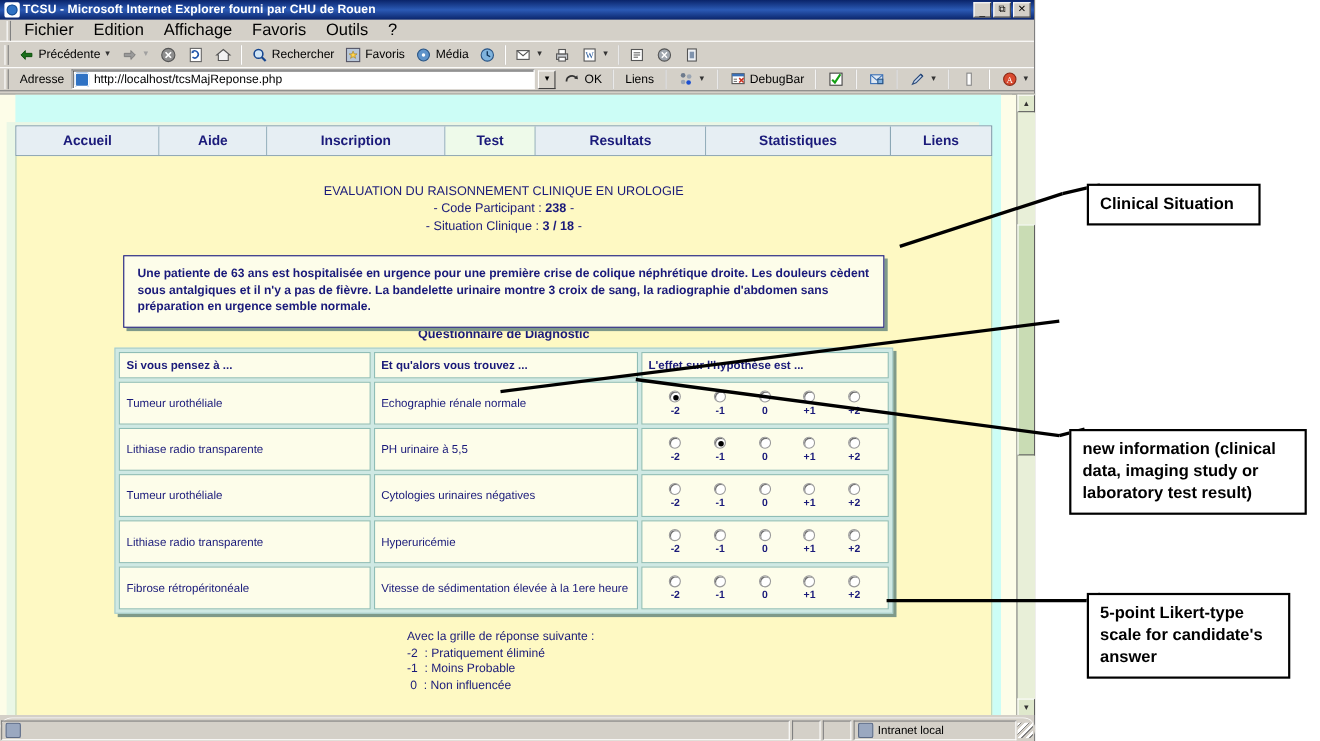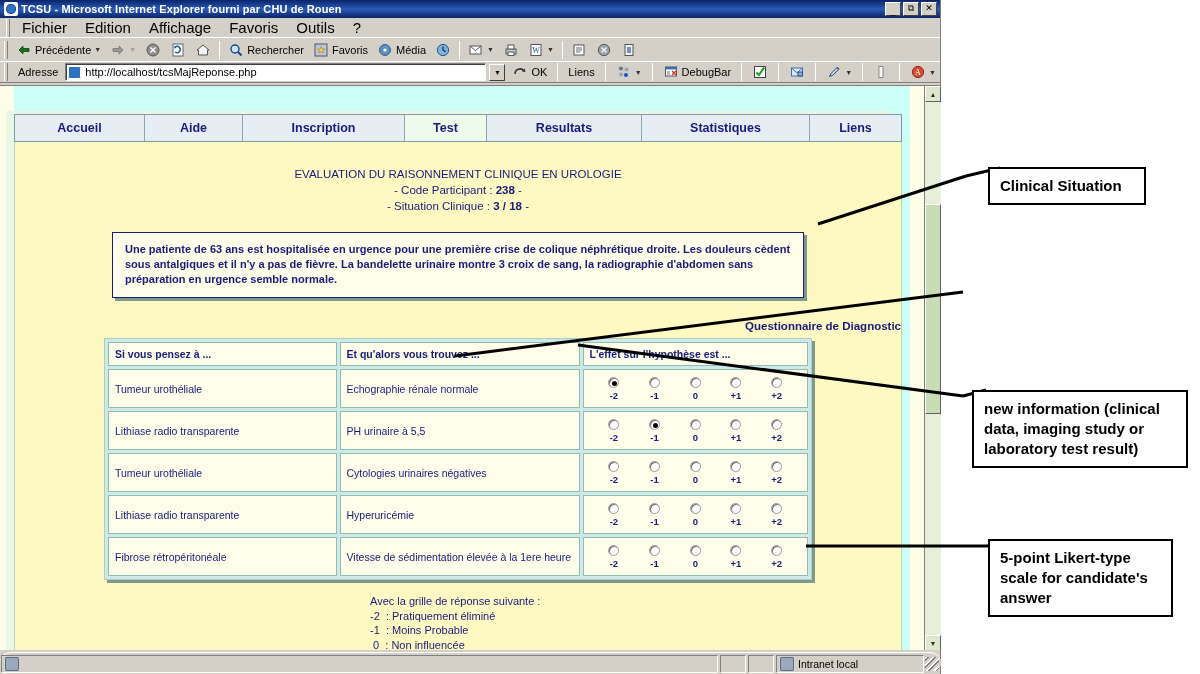--- a/index.html
+++ b/index.html
@@ -139,21 +139,21 @@
 
   .vignette {
     margin: 18px auto 0 auto; width: 692px;
     background:#fdfdea; border:1px solid #1a1a7a;
     padding: 9px 12px 10px 12px;
     color:#1a1a7a; font-size:11px; font-weight:bold; line-height:15px;
     box-shadow: 3px 3px 0 #7f9a8a;
     position:relative;
   }
 
-  .qtitle { text-align:right; color:#1a1a7a; font-size:11.5px; font-weight:bold; margin-top:22px; }
+  .qtitle { text-align:center; color:#1a1a7a; font-size:11.5px; font-weight:bold; }
 
   
   .qtable {
     margin: 6px auto 0 auto; width: 708px;
     border-collapse: separate; border-spacing: 3px;
     background:#cfe9e4;
     border:1px solid #a9cdc8;
     box-shadow: 3px 3px 0 #7f9a8a;
   }
   .qtable th {

